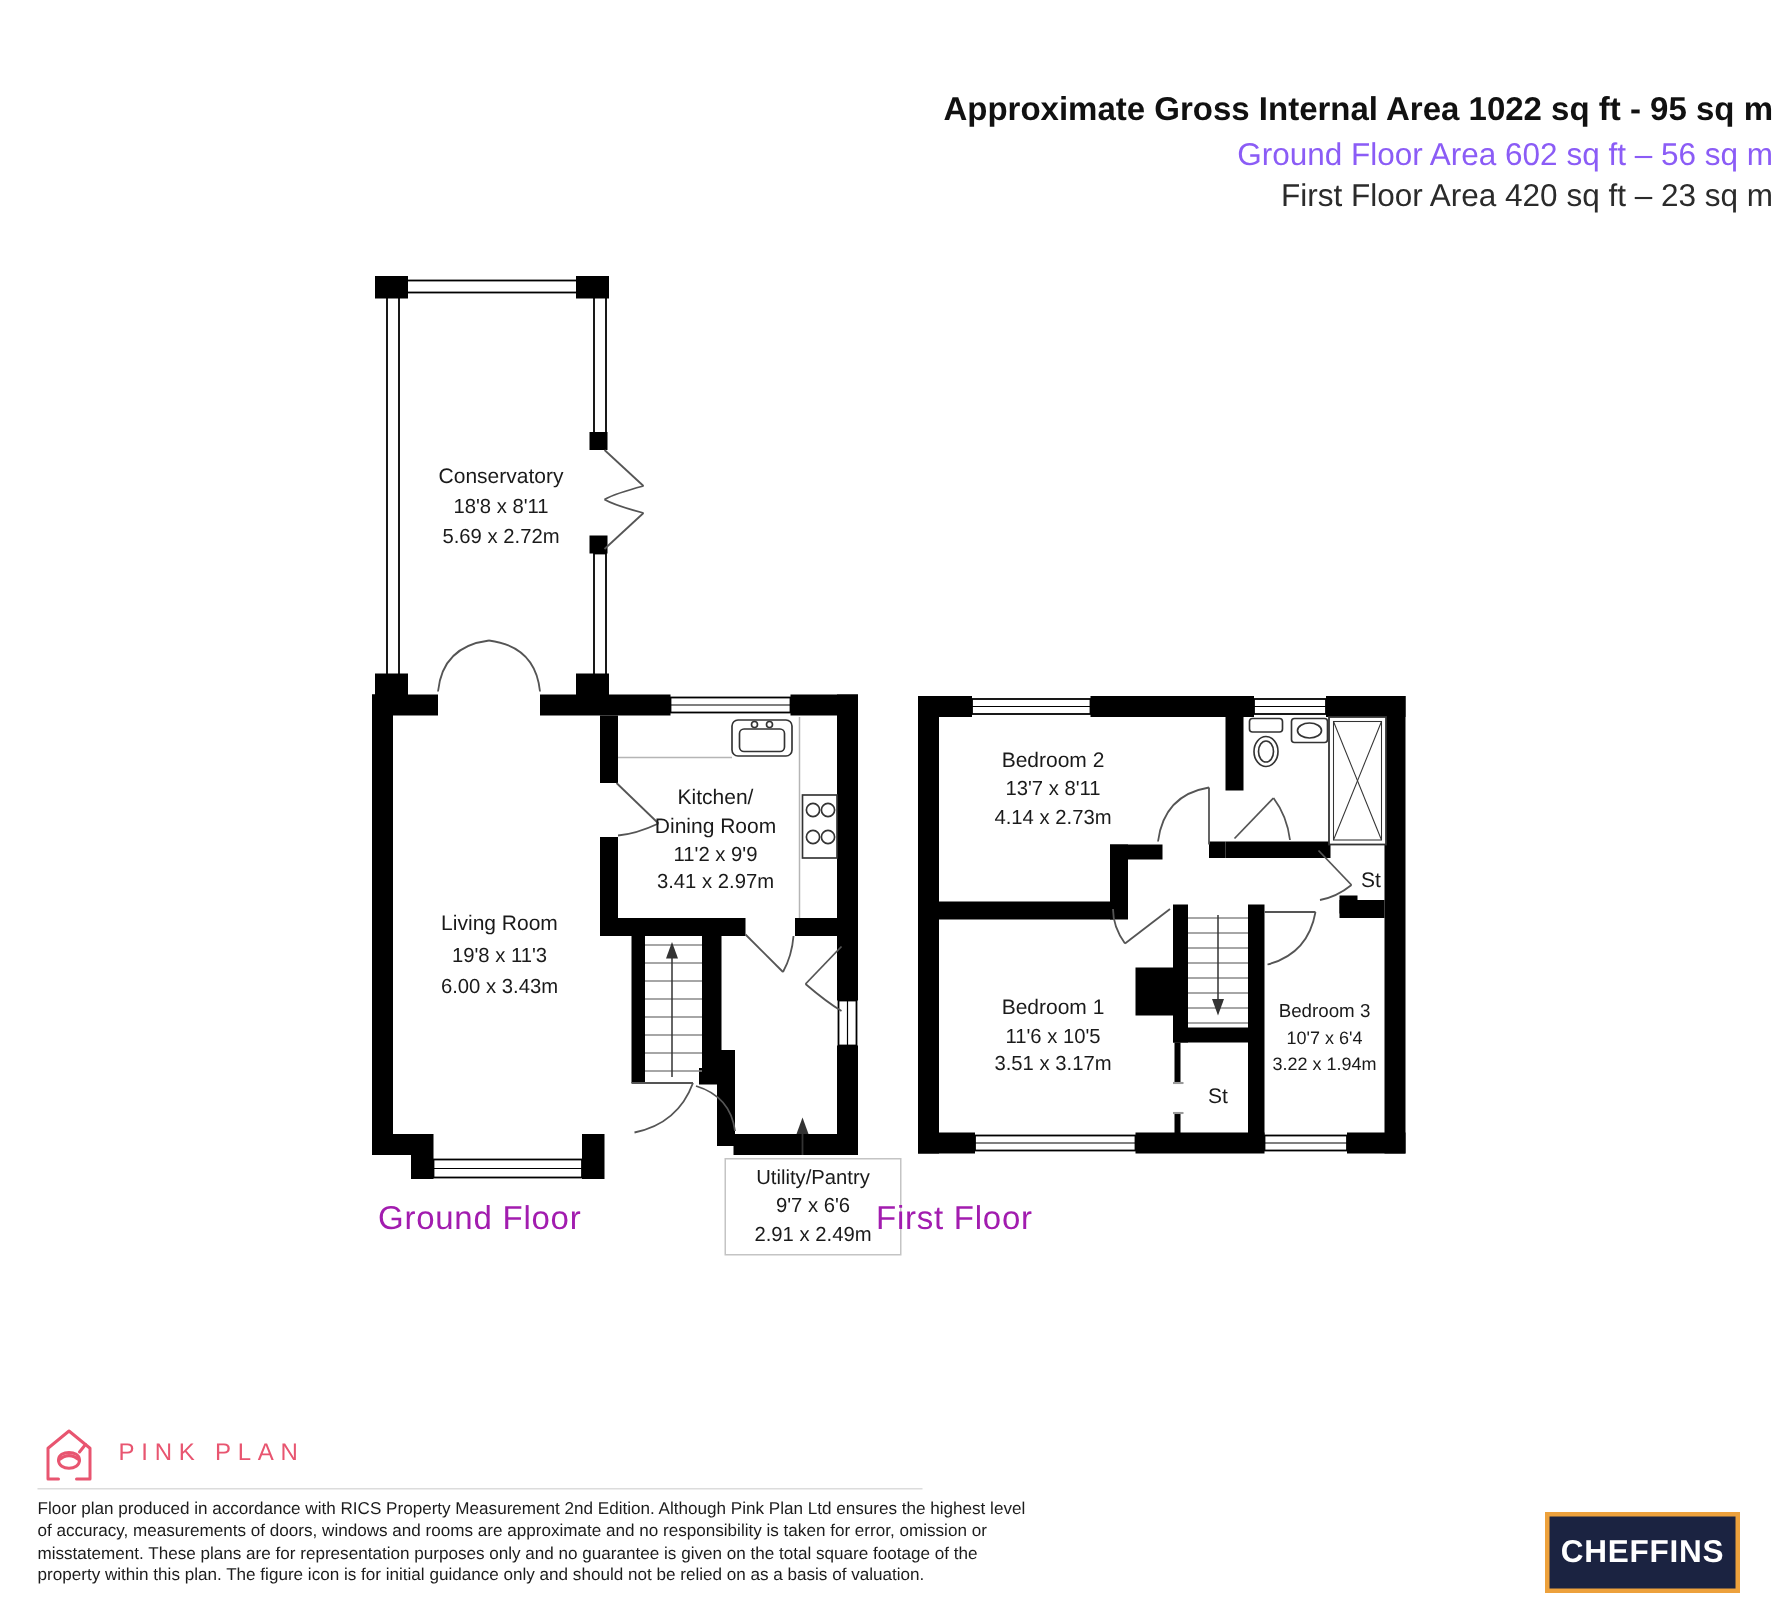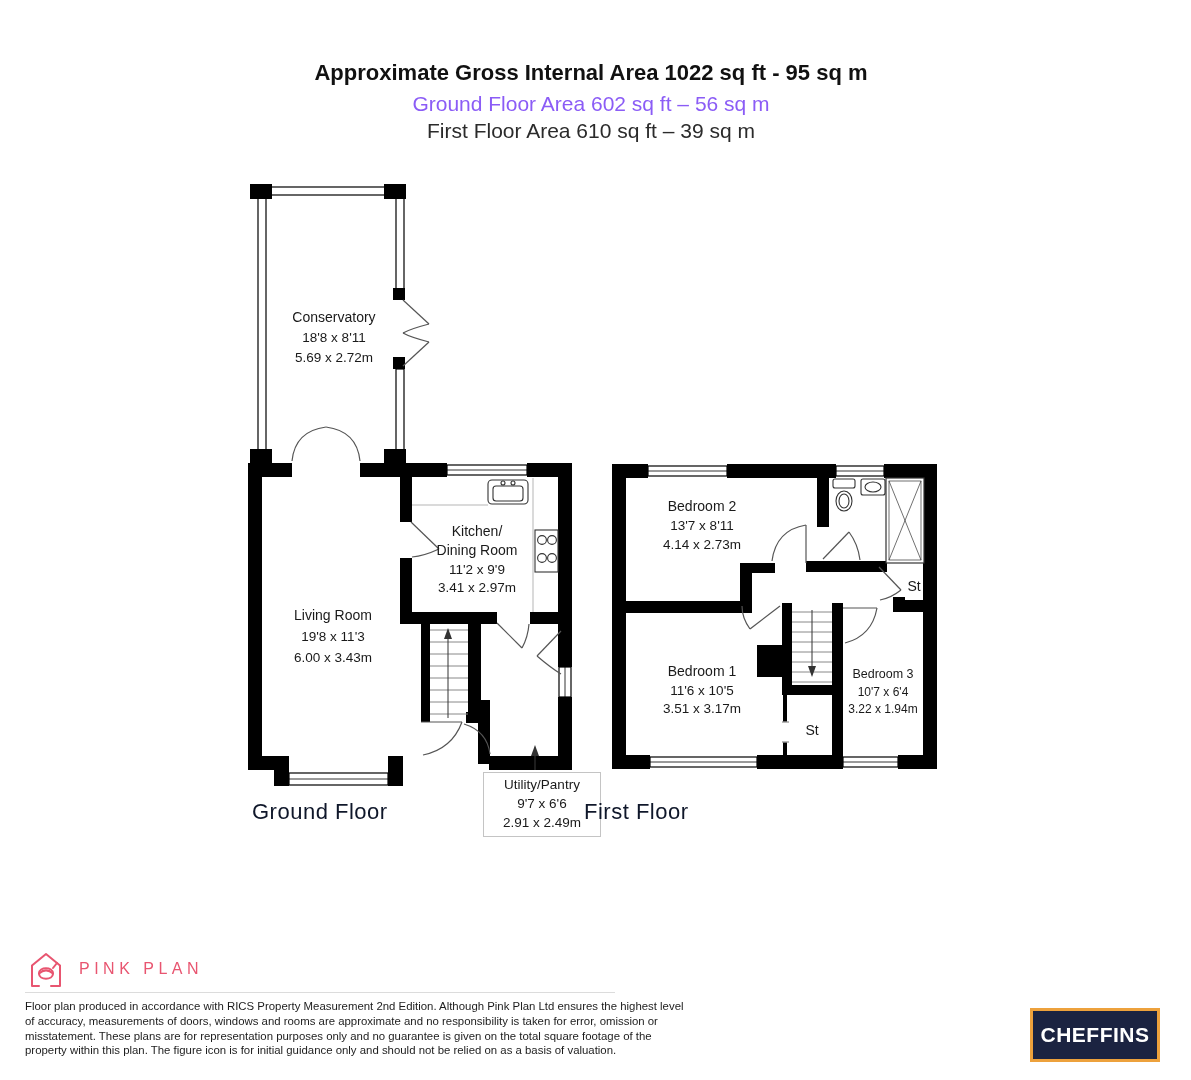--- a/index.html
+++ b/index.html
@@ -1,23 +1,23 @@
 <!DOCTYPE html>
 <html><head>
 <meta charset="utf-8">
 <style>
   html,body{margin:0;padding:0;background:#ffffff;}
   .page{position:relative;width:1191px;height:1080px;background:#fff;overflow:hidden;
         font-family:"Liberation Sans","DejaVu Sans",sans-serif;color:#1a1a1a;}
-  .header{position:absolute;left:0;top:60px;width:1182px;text-align:center;line-height:1.22;}
+  .header{position:absolute;left:0;top:60px;width:1182px;text-align:right;line-height:1.22;}
   .header .h1{font-size:22px;font-weight:bold;color:#111;}
   .header .h2{font-size:21px;font-weight:normal;color:#8b5cf6;margin-top:4px;}
   .header .h3{font-size:21px;font-weight:normal;color:#2b2b2b;margin-top:2px;}
   .plan-svg{position:absolute;left:0;top:0;}
-  .floor-label{position:absolute;font-size:22px;color:#0f172a;letter-spacing:0.5px;}
+  .floor-label{position:absolute;font-size:22px;color:#a21caf;letter-spacing:0.5px;}
   #gf-label{left:252px;top:799px;}
   #ff-label{left:584px;top:799px;}
   .utility-box{position:absolute;left:483px;top:772px;width:94px;border:1px solid #c4c4c4;
                background:#fff;text-align:center;font-size:13.5px;line-height:1.4;padding:3px 11px;color:#1a1a1a;}
   .footer-line{position:absolute;left:25px;top:992px;width:590px;height:1px;background:#dcdcdc;}
   .brand{position:absolute;left:27px;top:948px;height:42px;display:flex;align-items:center;}
   .brand-name{margin-left:14px;font-size:16px;letter-spacing:4.5px;color:#e85570;font-weight:500;}
   .disclaimer{position:absolute;left:25px;top:999px;width:668px;font-size:11.4px;line-height:1.3;color:#1c1c1c;}
   .cheffins{position:absolute;left:1030px;top:1008px;width:124px;height:48px;background:#1b2341;
             border:3px solid #eda13c;display:flex;align-items:center;justify-content:center;}
@@ -30,21 +30,21 @@
   .st-label{font-size:14px;}
 </style>
 </head>
 <body>
 
 <div class="page">
 
   <div class="header">
     <div class="h1">Approximate Gross Internal Area 1022 sq ft - 95 sq m</div>
     <div class="h2">Ground Floor Area 602 sq ft – 56 sq m</div>
-    <div class="h3">First Floor Area 610 sq ft – 39 sq m</div>
+    <div class="h3">First Floor Area 420 sq ft – 23 sq m</div>
   </div>
 
   <svg class="plan-svg" width="1191" height="1080" viewBox="0 0 1191 1080">
 
     <g>
 
       <g fill="#fff" stroke="#000" stroke-width="1.2">
         <rect x="256" y="187" width="146" height="8"></rect>
         <rect x="258" y="198" width="8" height="253"></rect>
         <rect x="396" y="198" width="8" height="92"></rect>

